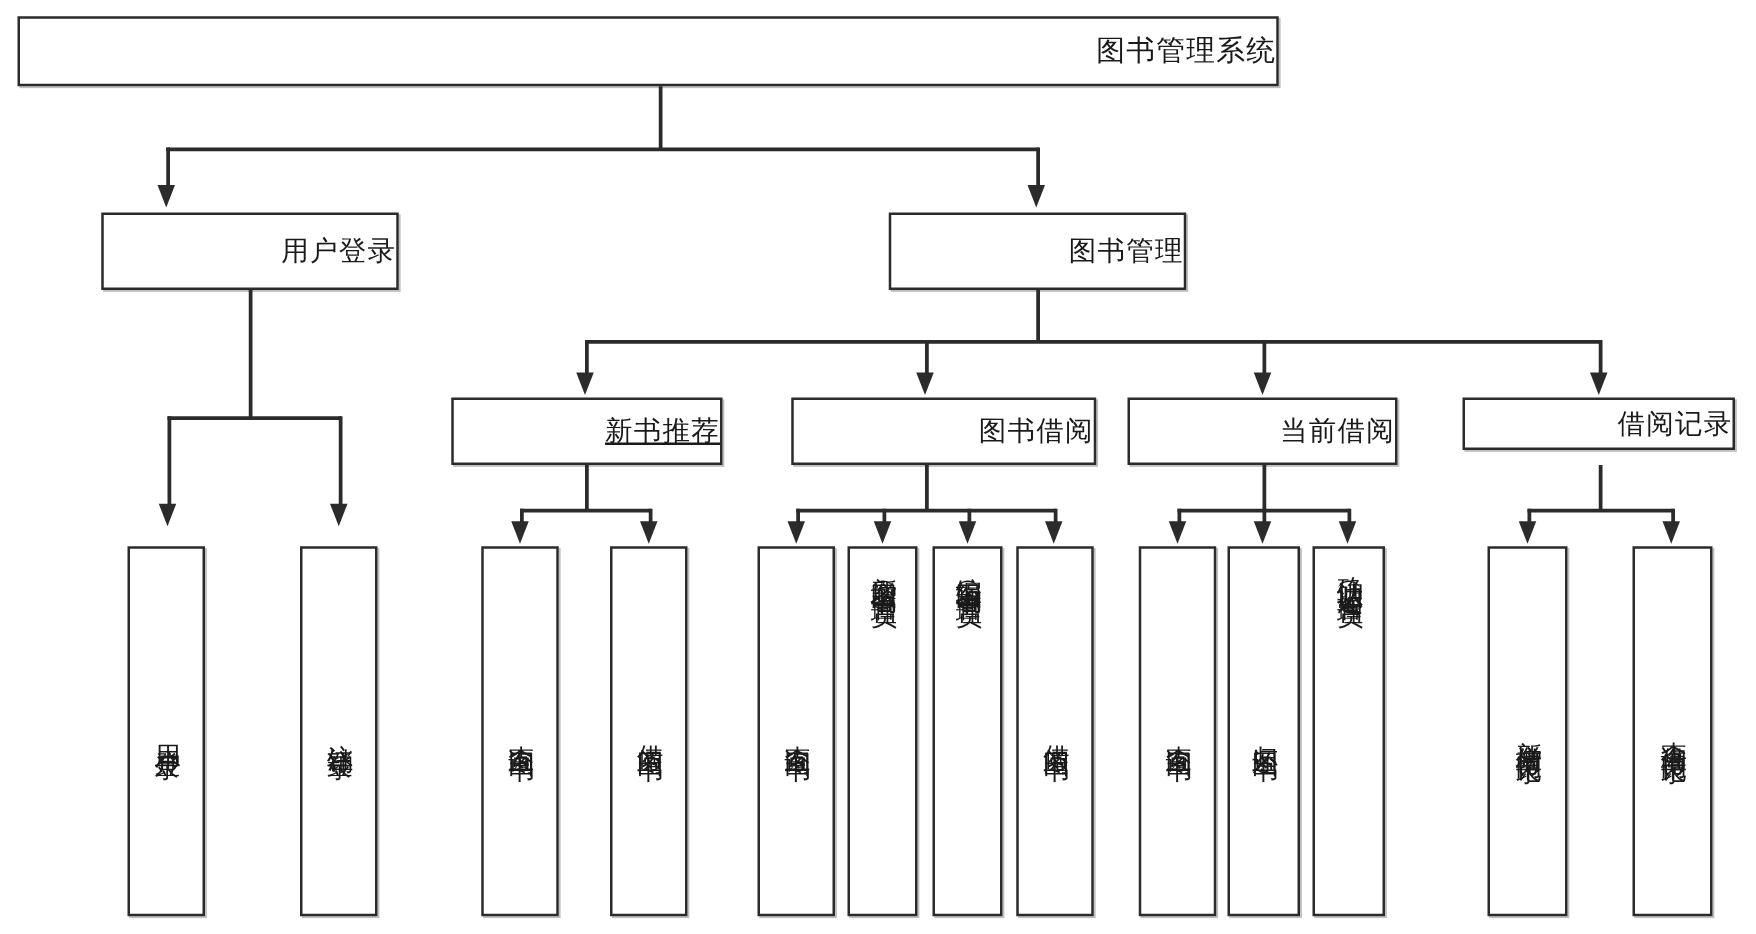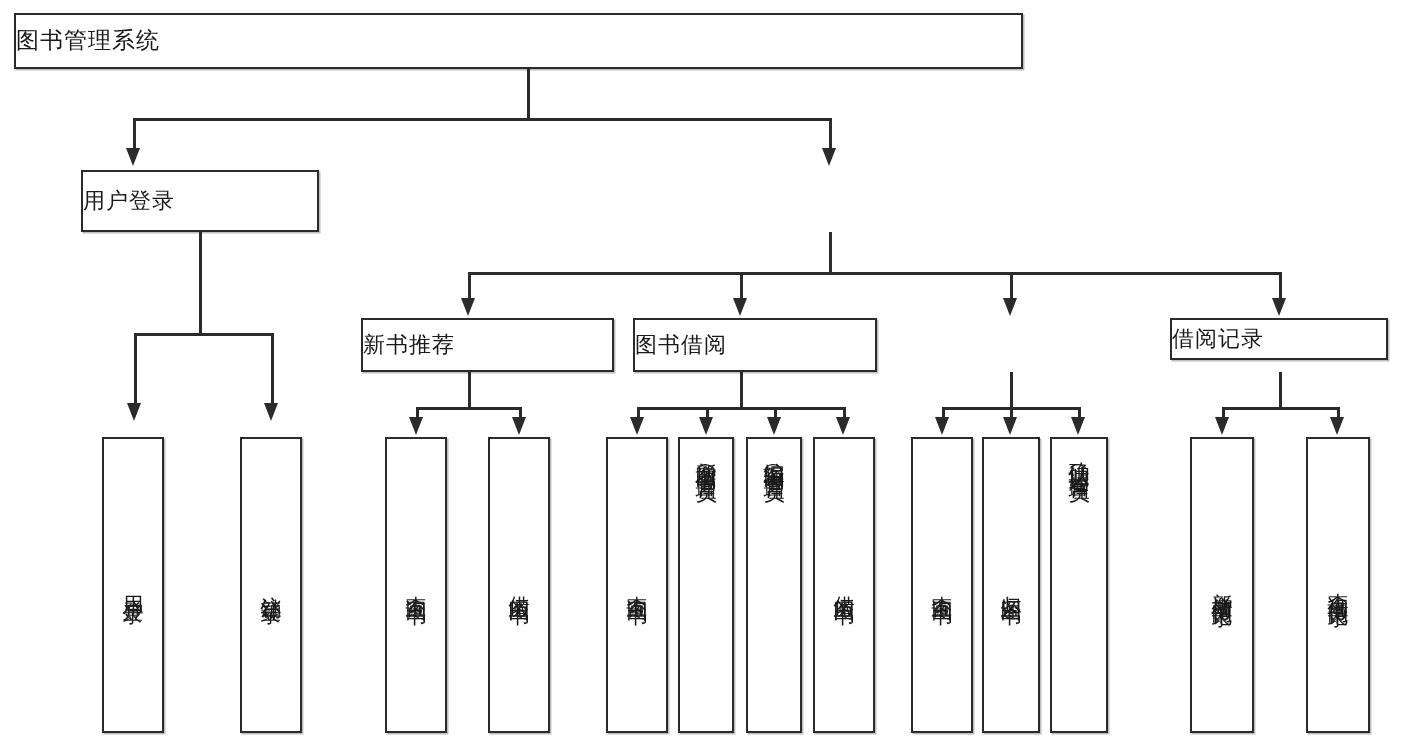--- a/index.html
+++ b/index.html
@@ -18,21 +18,21 @@
     overflow: hidden;
   }
   
   .node {
     position: absolute;
     box-sizing: border-box;
     border: 2.5px solid #2b2b2b;
     background: #ffffff;
     display: flex;
     align-items: center;
-    justify-content: flex-start;
+    justify-content: flex-end;
     color: #1a1a1a;
     box-shadow: 1.5px 1.5px 0 rgba(170,170,170,0.75);
   }
   .node .lbl {
     display: block;
     text-align: center;
     letter-spacing: 1px;
     color: #1a1a1a;
   }
   
@@ -97,45 +97,51 @@
 
   <div class="seg vline" style="left:527px; top:69px; height:50px;"></div>
   <div class="seg hline" style="left:133px; top:118px; width:698px;"></div>
   <div class="seg vline" style="left:133px; top:118px; height:32px;"></div>
   <div class="arrow" style="left:126px; top:148px;"></div>
   <div class="seg vline" style="left:829px; top:118px; height:32px;"></div>
   <div class="arrow" style="left:822px; top:148px;"></div>
 
   <div class="node horiz" style="left:81px; top:170px; width:238px; height:62px;">
     <span class="lbl">用户登录</span>
+  </div>
+  <div class="node horiz" style="left:711px; top:170px; width:238px; height:62px;">
+    <span class="lbl">图书管理</span>
   </div>
 
   <div class="seg vline" style="left:199px; top:232px; height:102px;"></div>
   <div class="seg hline" style="left:134px; top:333px; width:139px;"></div>
   <div class="seg vline" style="left:134px; top:333px; height:72px;"></div>
   <div class="arrow" style="left:127px; top:403px;"></div>
   <div class="seg vline" style="left:271px; top:333px; height:72px;"></div>
   <div class="arrow" style="left:264px; top:403px;"></div>
 
   <div class="seg vline" style="left:829px; top:232px; height:42px;"></div>
   <div class="seg hline" style="left:468px; top:272px; width:813px;"></div>
   <div class="seg vline" style="left:468px; top:272px; height:28px;"></div>
   <div class="arrow" style="left:461px; top:298px;"></div>
   <div class="seg vline" style="left:740px; top:272px; height:28px;"></div>
   <div class="arrow" style="left:733px; top:298px;"></div>
   <div class="seg vline" style="left:1010px; top:272px; height:28px;"></div>
   <div class="arrow" style="left:1003px; top:298px;"></div>
   <div class="seg vline" style="left:1279px; top:272px; height:28px;"></div>
   <div class="arrow" style="left:1272px; top:298px;"></div>
 
-  <div class="node horiz" style="left:361px; top:318px; width:253px; height:54px;">
+  <div class="node horiz" style="left:361px; top:318px; width:217px; height:54px;text-decoration:underline;">
     <span class="lbl">新书推荐</span>
   </div>
   <div class="node horiz" style="left:633px; top:318px; width:244px; height:54px;">
     <span class="lbl">图书借阅</span>
+  </div>
+  <div class="node horiz" style="left:902px; top:318px; width:216px; height:54px;">
+    <span class="lbl">当前借阅</span>
   </div>
   <div class="node horiz" style="left:1170px; top:318px; width:218px; height:42px;">
     <span class="lbl">借阅记录</span>
   </div>
 
   <div class="seg vline" style="left:468px; top:372px; height:36px;"></div>
   <div class="seg hline" style="left:416px; top:407px; width:105px;"></div>
   <div class="seg vline" style="left:416px; top:407px; height:12px;"></div>
   <div class="arrow" style="left:409px; top:417px;"></div>
   <div class="seg vline" style="left:519px; top:407px; height:12px;"></div>

